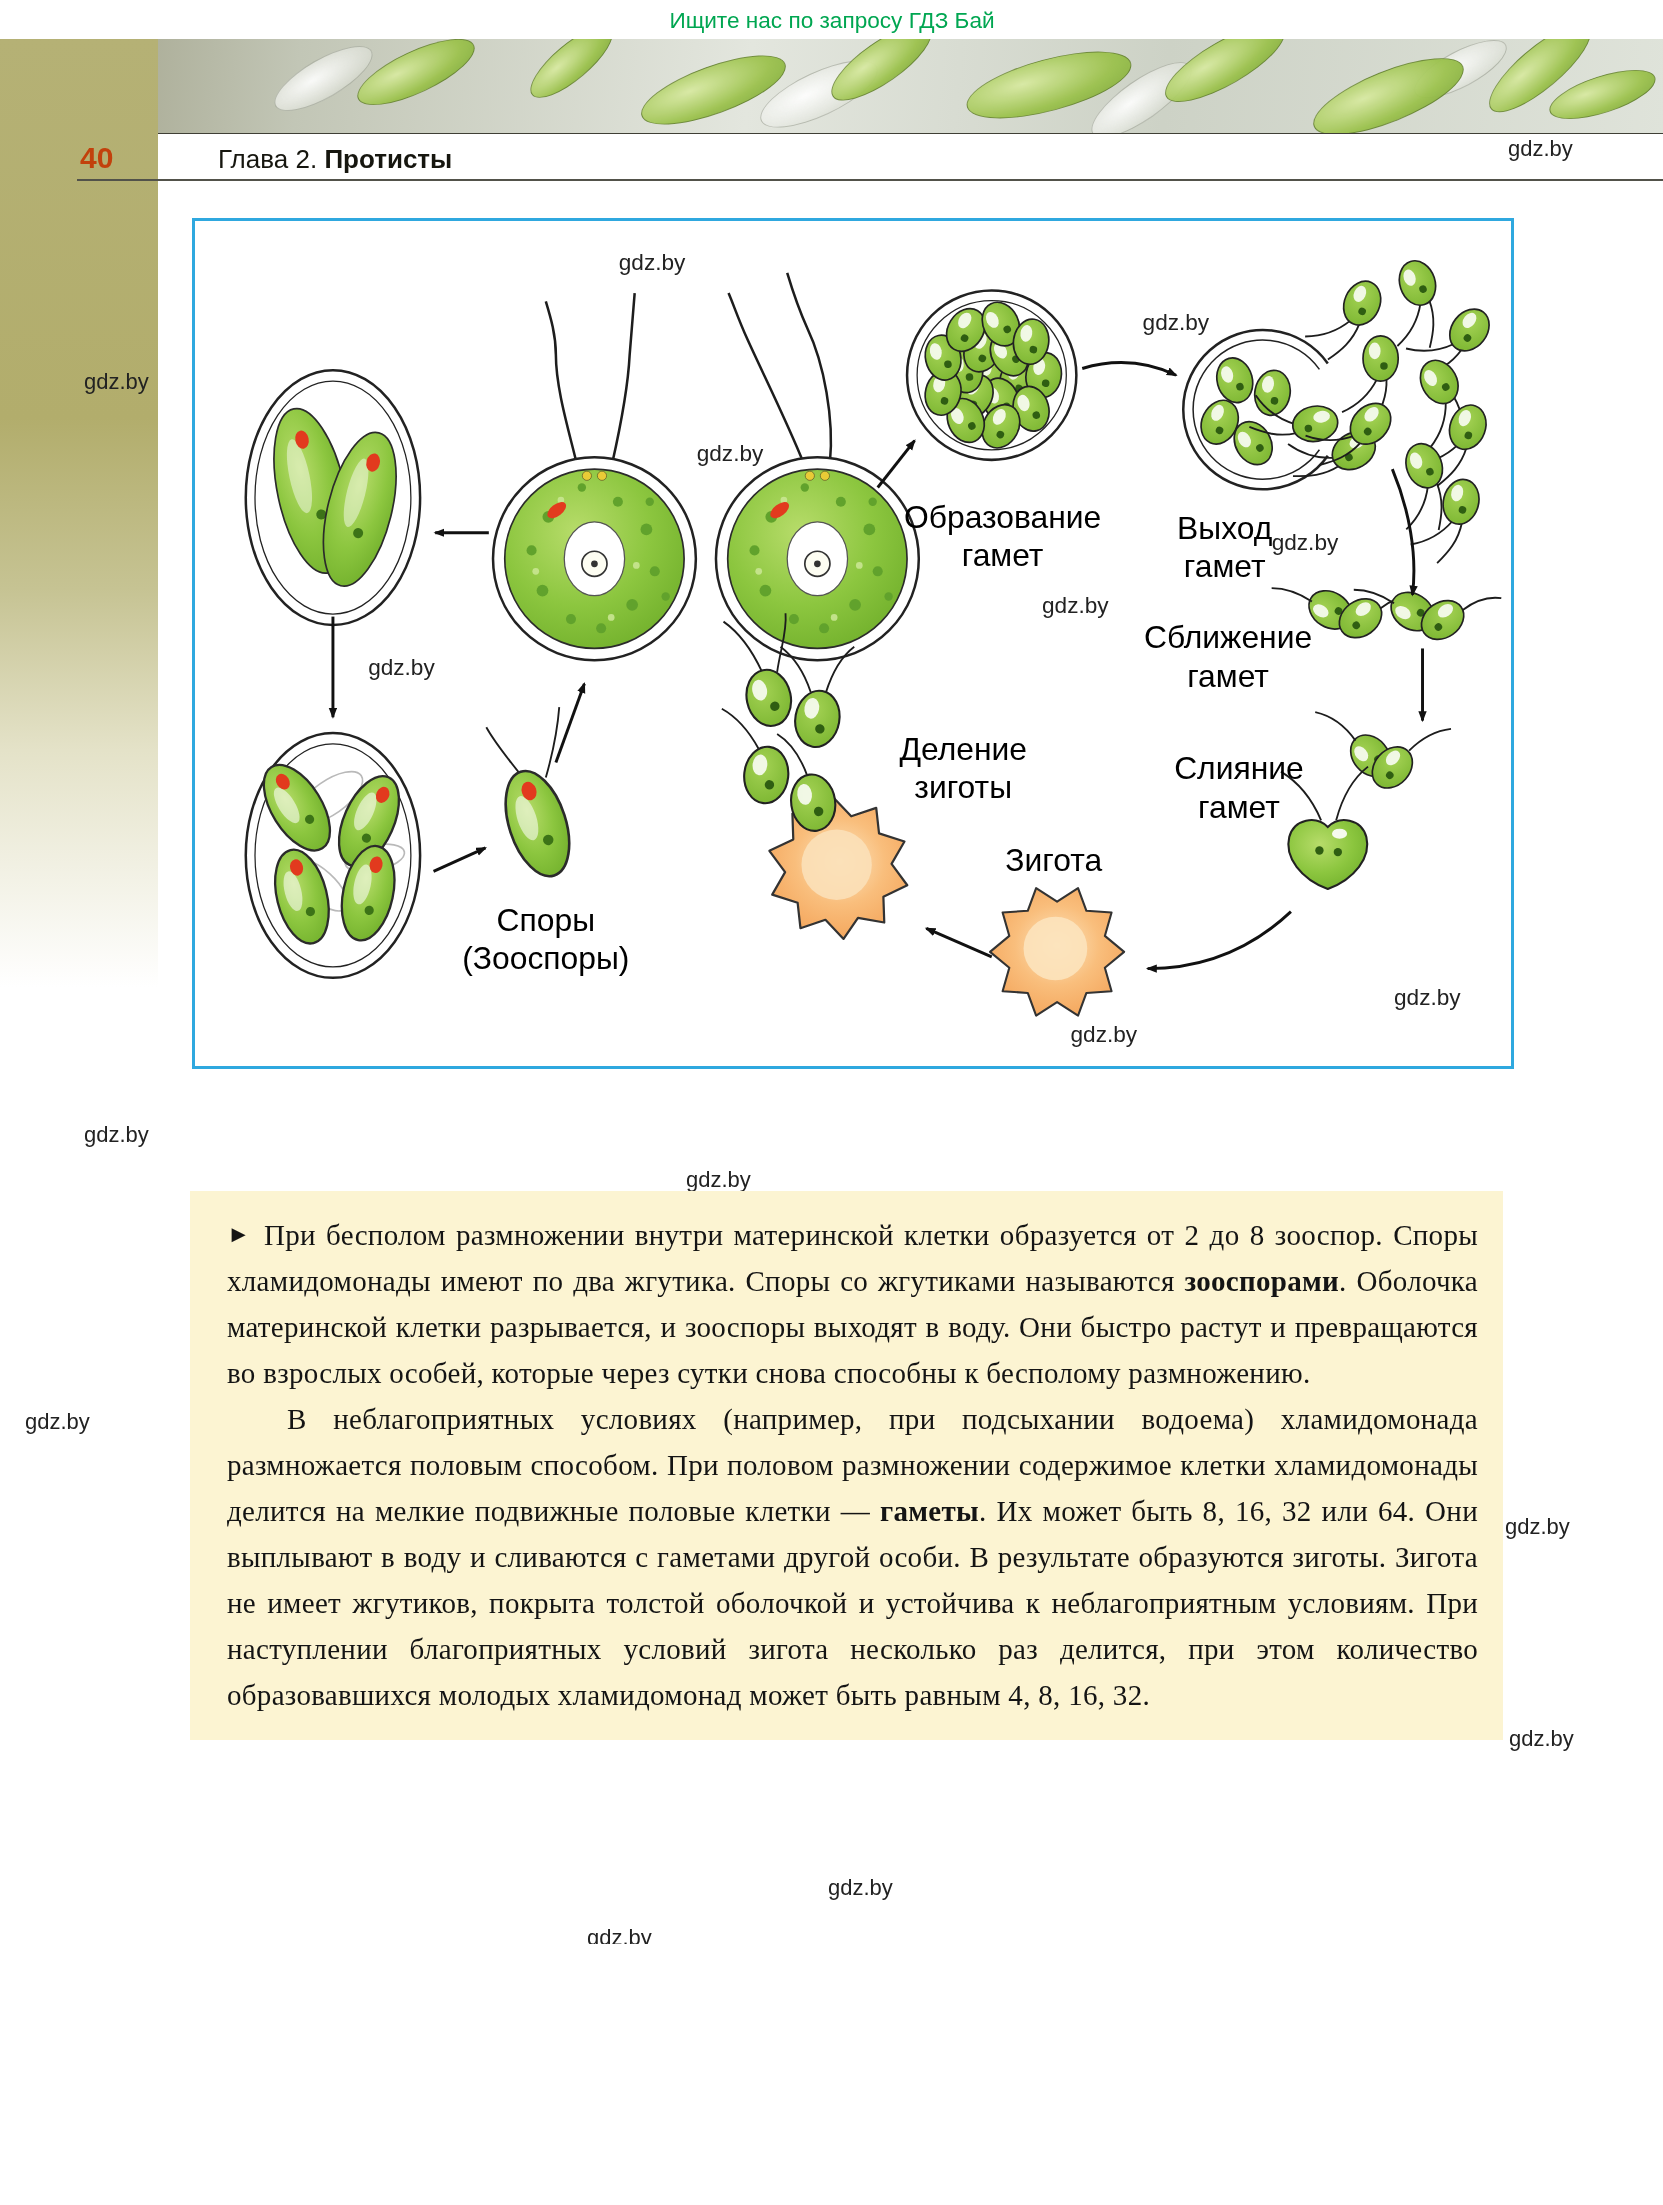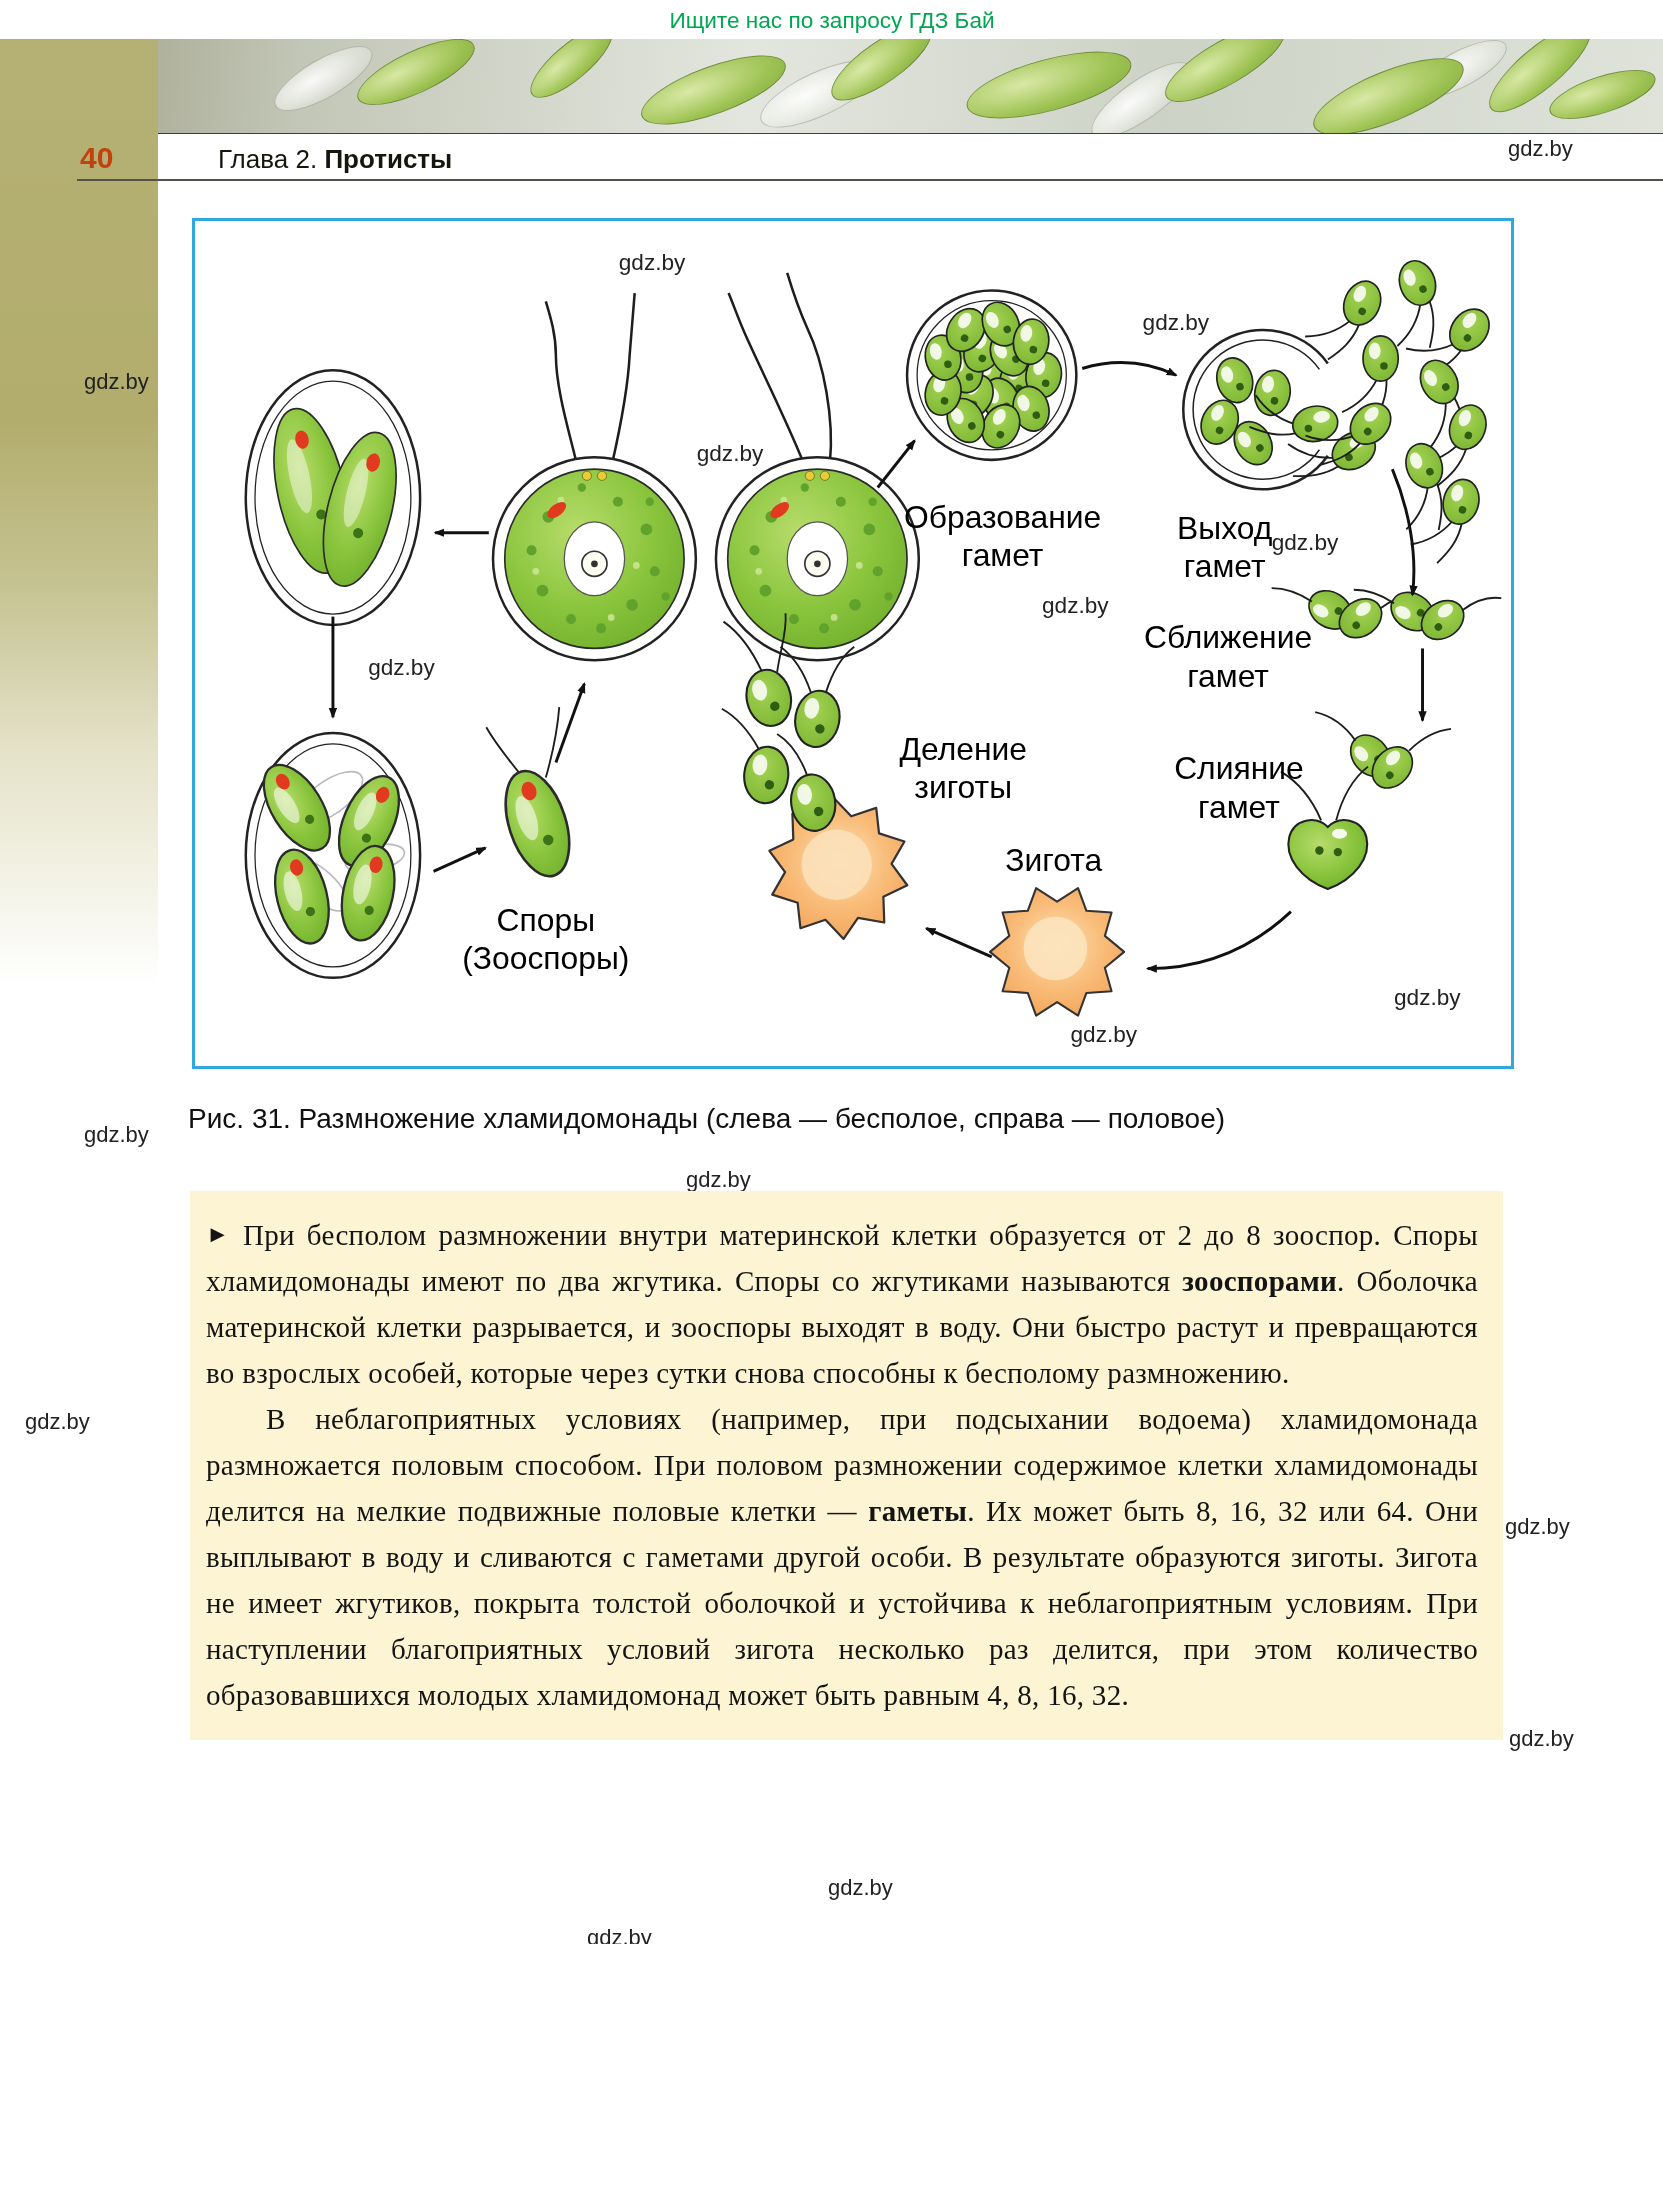--- a/index.html
+++ b/index.html
@@ -26,21 +26,21 @@
   .chapter{position:absolute;left:193px;top:144px;font-size:26px;color:#16160f;margin-left:25px;}
   .chapter .bold{font-weight:bold;}
   .header-rule{position:absolute;left:77px;top:179px;width:1586px;height:1.7px;background:#52524a;}
 
   .figure{position:absolute;left:192px;top:218px;width:1322px;height:851px;
           border:3.4px solid #2FA8DF;box-sizing:border-box;background:#ffffff;}
 
   .caption{position:absolute;left:188px;top:1103px;width:1323px;font-size:28px;color:#101010;}
 
   .textblock{position:absolute;left:190px;top:1191px;width:1313px;box-sizing:border-box;
-             background:#FCF4D2;padding:20px 25px 22px 16px;}
+             background:#FCF4D2;padding:20px 25px 22px 37px;}
   .textblock p{margin:0;font-family:"Liberation Serif",serif;font-size:29px;line-height:46px;
                text-align:justify;color:#141414;letter-spacing:0.3px;}
   .textblock p.p2{text-indent:60px;}
   .marker{font-size:23.5px;margin-right:13.4px;vertical-align:2.5px;}
   .bterm{font-weight:bold;}
 
   .wm{position:absolute;font-size:22px;color:#222222;white-space:nowrap;}
   .wm.small{font-size:17px;color:#333;}
 
   .publisher{position:absolute;top:2061px;left:0;width:100%;text-align:center;
@@ -352,21 +352,20 @@
         <text class="wmt" x="1130" y="130">gdz.by</text>
         <text class="wmt" x="1010" y="468">gdz.by</text>
         <text class="wmt" x="1284" y="392">gdz.by</text>
         <text class="wmt" x="206" y="542">gdz.by</text>
         <text class="wmt" x="1430" y="936">gdz.by</text>
         <text class="wmt" x="1044" y="980">gdz.by</text>
       </g>
     </svg>
   </div>
 
-  <div class="caption">Рис. 31. Размножение хламидомонады (слева — бесполое, справа — половое)</div>
 
   <div class="textblock">
     <p><span class="marker">►</span><span>При бесполом размножении внутри материнской клетки образуется от 2 до 8 зооспор. Споры хламидомонады имеют по два жгутика. Споры со жгутиками называются </span><span class="bterm">зооспорами</span><span>. Оболочка материнской клетки разрывается, и зооспоры выходят в воду. Они быстро растут и превращаются во взрослых особей, которые через сутки снова способны к бесполому размножению.</span></p>
     <p class="p2"><span>В неблагоприятных условиях (например, при подсыхании водоема) хламидомонада размножается половым способом. При половом размножении содержимое клетки хламидомонады делится на мелкие подвижные половые клетки — </span><span class="bterm">гаметы</span><span>. Их может быть 8, 16, 32 или 64. Они выплывают в воду и сливаются с гаметами другой особи. В результате образуются зиготы. Зигота не имеет жгутиков, покрыта толстой оболочкой и устойчива к неблагоприятным условиям. При наступлении благоприятных условий зигота несколько раз делится, при этом количество образовавшихся молодых хламидомонад может быть равным 4, 8, 16, 32.</span></p>
   </div>
 
   <div class="publisher">Правообладатель Оболочка асвета</div>
 
 
 </div>

